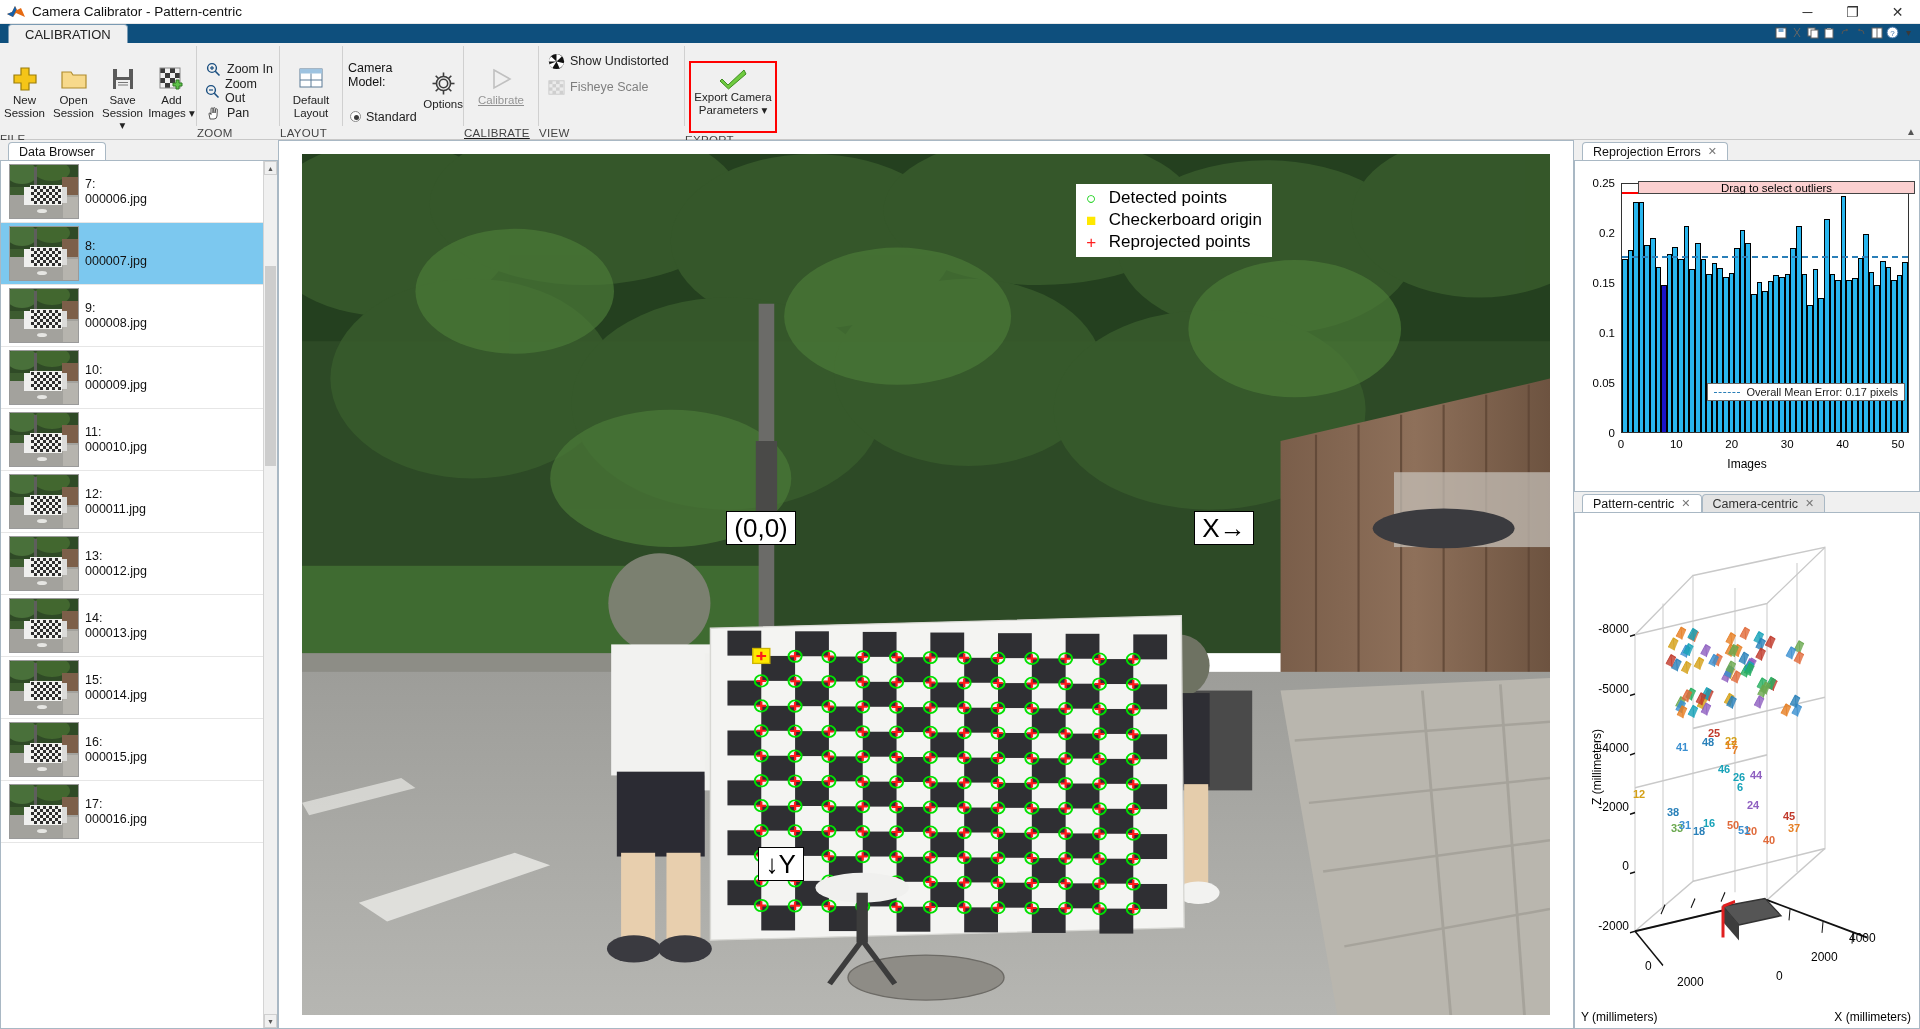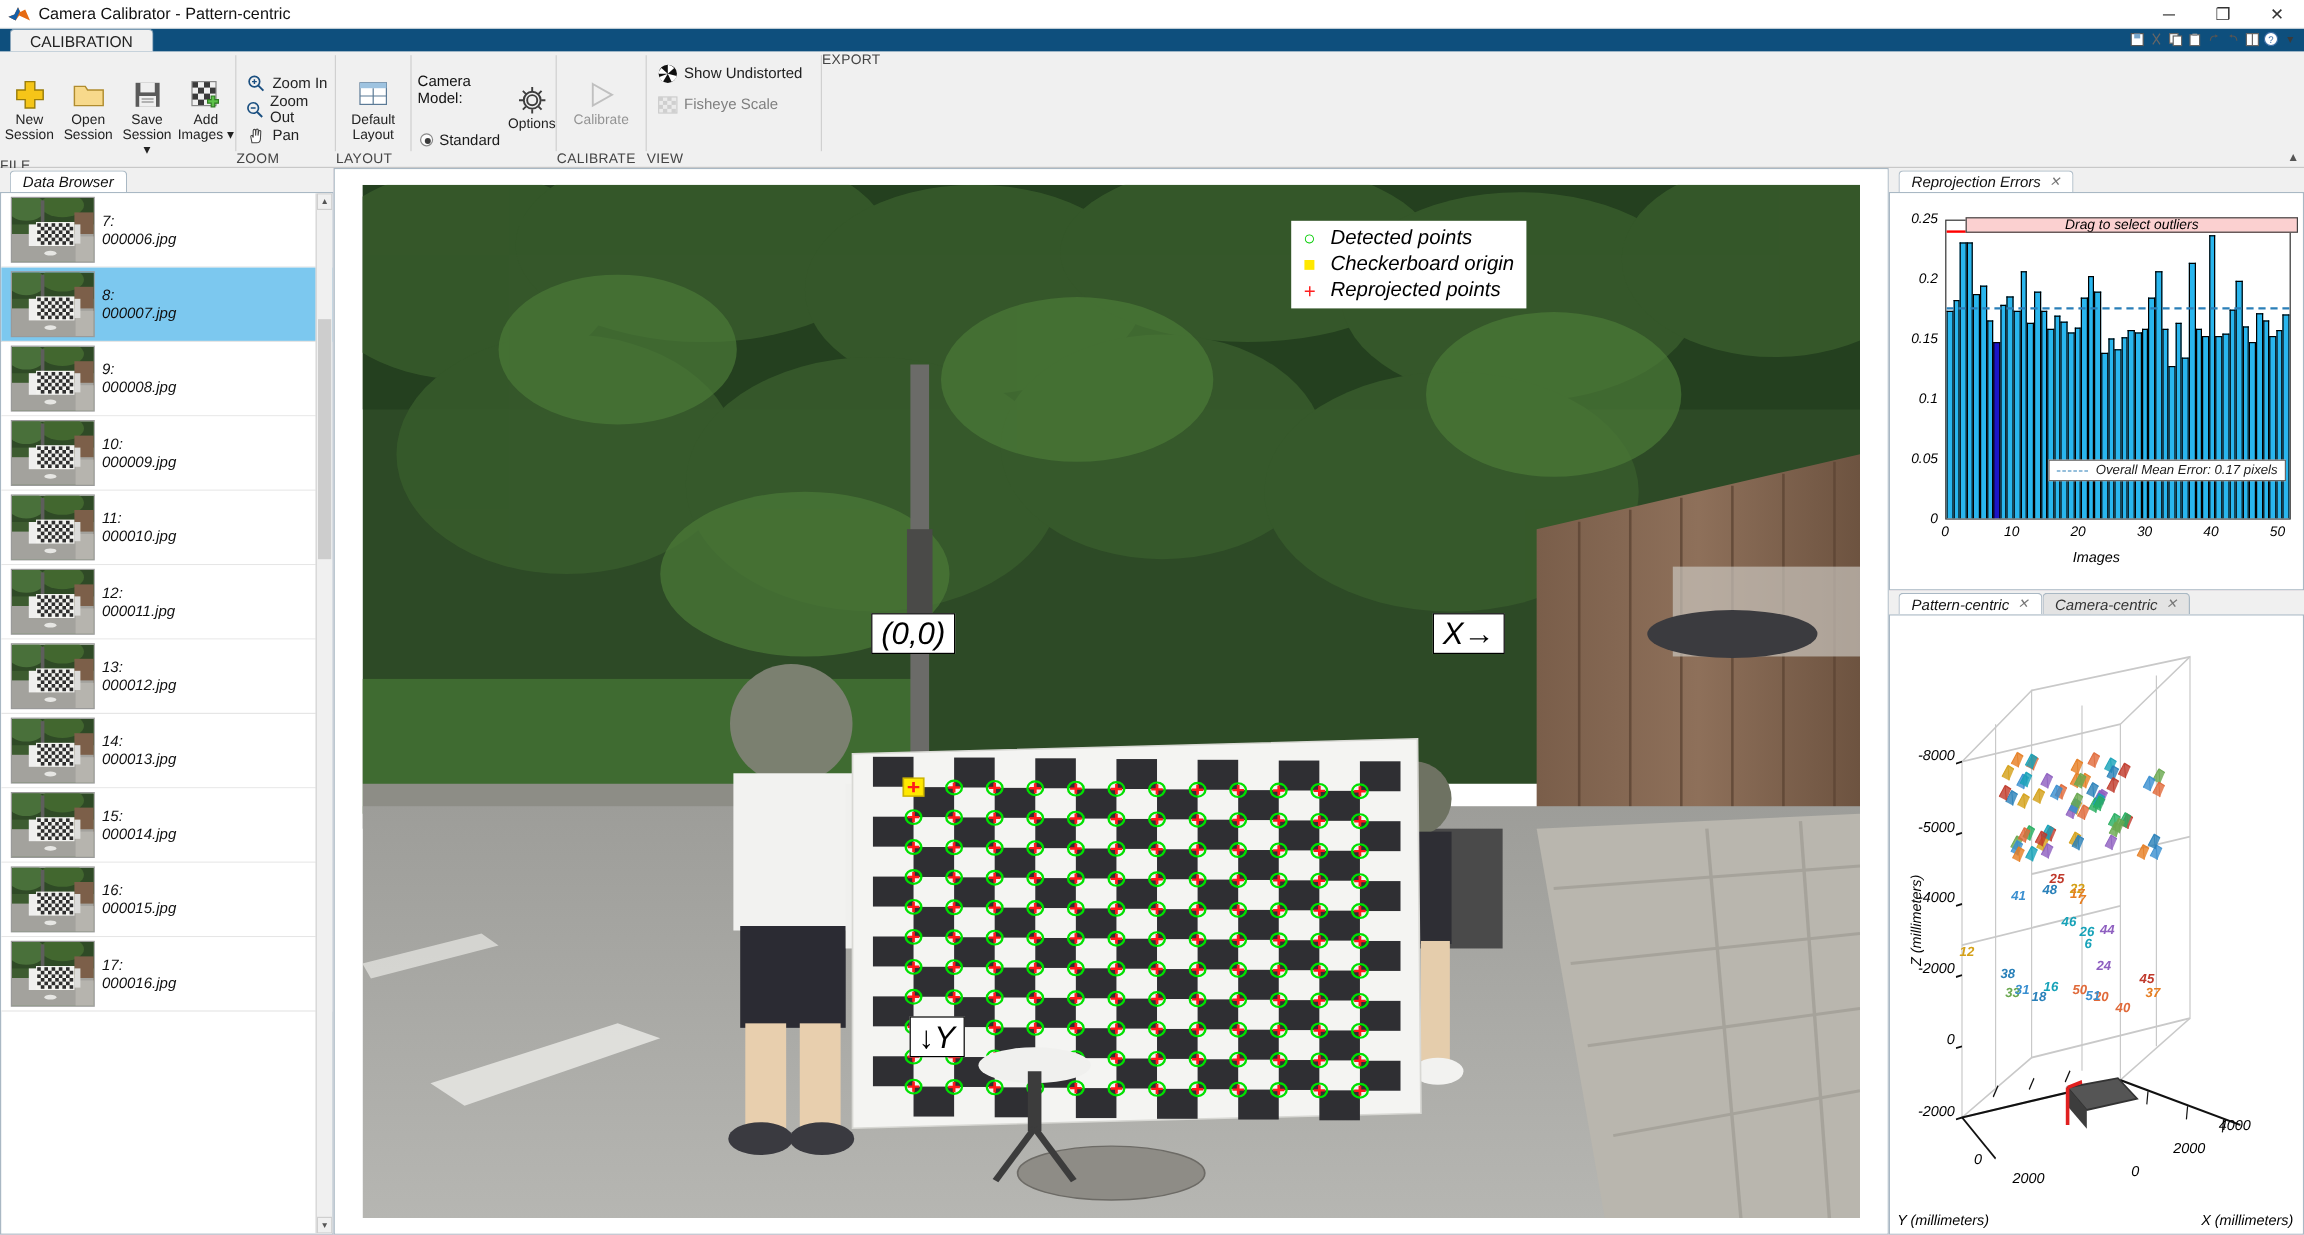--- a/index.html
+++ b/index.html
@@ -83,21 +83,21 @@
 
   
   .qtools { position:absolute; right:4px; top:1px; display:flex; gap:1px; align-items:center; }
   .qtools .qi {
     width:15px; height:15px; display:flex; align-items:center; justify-content:center;
     font-size:10px; color:#3a3a3a;
   }
   .collapse-arrow { position:absolute; right:4px; bottom:2px; font-size:10px; color:#555; }
 
   
-  .main { display:flex; height:calc(1029px - 24px - 19px - 97px); background:#be185d;font-style:italic; }
+  .main { display:flex; height:calc(1029px - 24px - 19px - 97px); background:#be185d; }
 
   
   .panel { display:flex; flex-direction:column; background:#f0f0f0; }
   .panel-tabs {
     height:20px; display:flex; align-items:flex-end; padding-left:8px; background:#f0f0f0;
     position:relative;
   }
   .ptab {
     height:18px; padding:0 10px; background:#fff; border:1px solid #a9b8c4; border-bottom:none;
     border-top-left-radius:4px; border-top-right-radius:4px;
@@ -412,21 +412,21 @@
           </svg>
         </span>
         <span class="lb">Options</span>
       </div>
     </div>
     <div class="rgroup-label">CAMERA MODEL</div>
   </div>
 
   <div class="rsep"></div>
 
-  <div class="rgroup" style="width:74px;">
+  <div class="rgroup" style="width:74px;text-decoration:underline;">
     <div class="rgroup-body" style="justify-content:center;">
       <div class="bigbtn" style="width:70px; opacity:.45;">
         <span class="ic">
           <svg width="30" height="26" viewBox="0 0 30 26">
               <path d="M8 4 L24 13 L8 22 Z" fill="none" stroke="#888" stroke-width="1.6"></path>
             </svg>
         </span>
         <span class="lb">Calibrate</span>
       </div>
     </div>
@@ -467,20 +467,31 @@
         </span>
         <span>Fisheye Scale</span>
       </div>
     </div>
     <div class="rgroup-label">VIEW</div>
   </div>
 
   <div class="rsep"></div>
 
   <div class="rgroup" style="width:100px;">
+    <div class="rgroup-body" style="justify-content:flex-start;">
+      <div class="export-box">
+        <span class="ic">
+          <svg width="28" height="22" viewBox="0 0 28 22">
+            <path d="M3 11 L9 17 L25 2 L27 6 L9.5 21 L1 13 Z" fill="#6fcb3f" stroke="#3f8d22" stroke-width="1"></path>
+          </svg>
+        </span>
+        <span class="lb">Export Camera</span>
+        <span class="lb">Parameters ▾</span>
+      </div>
+    </div>
     <div class="rgroup-label" style="width:100px;">EXPORT</div>
   </div>
 
   <span class="collapse-arrow">▲</span>
 </div>
 
 <div class="main">
 
   <div class="panel browser">
     <div class="panel-tabs">

